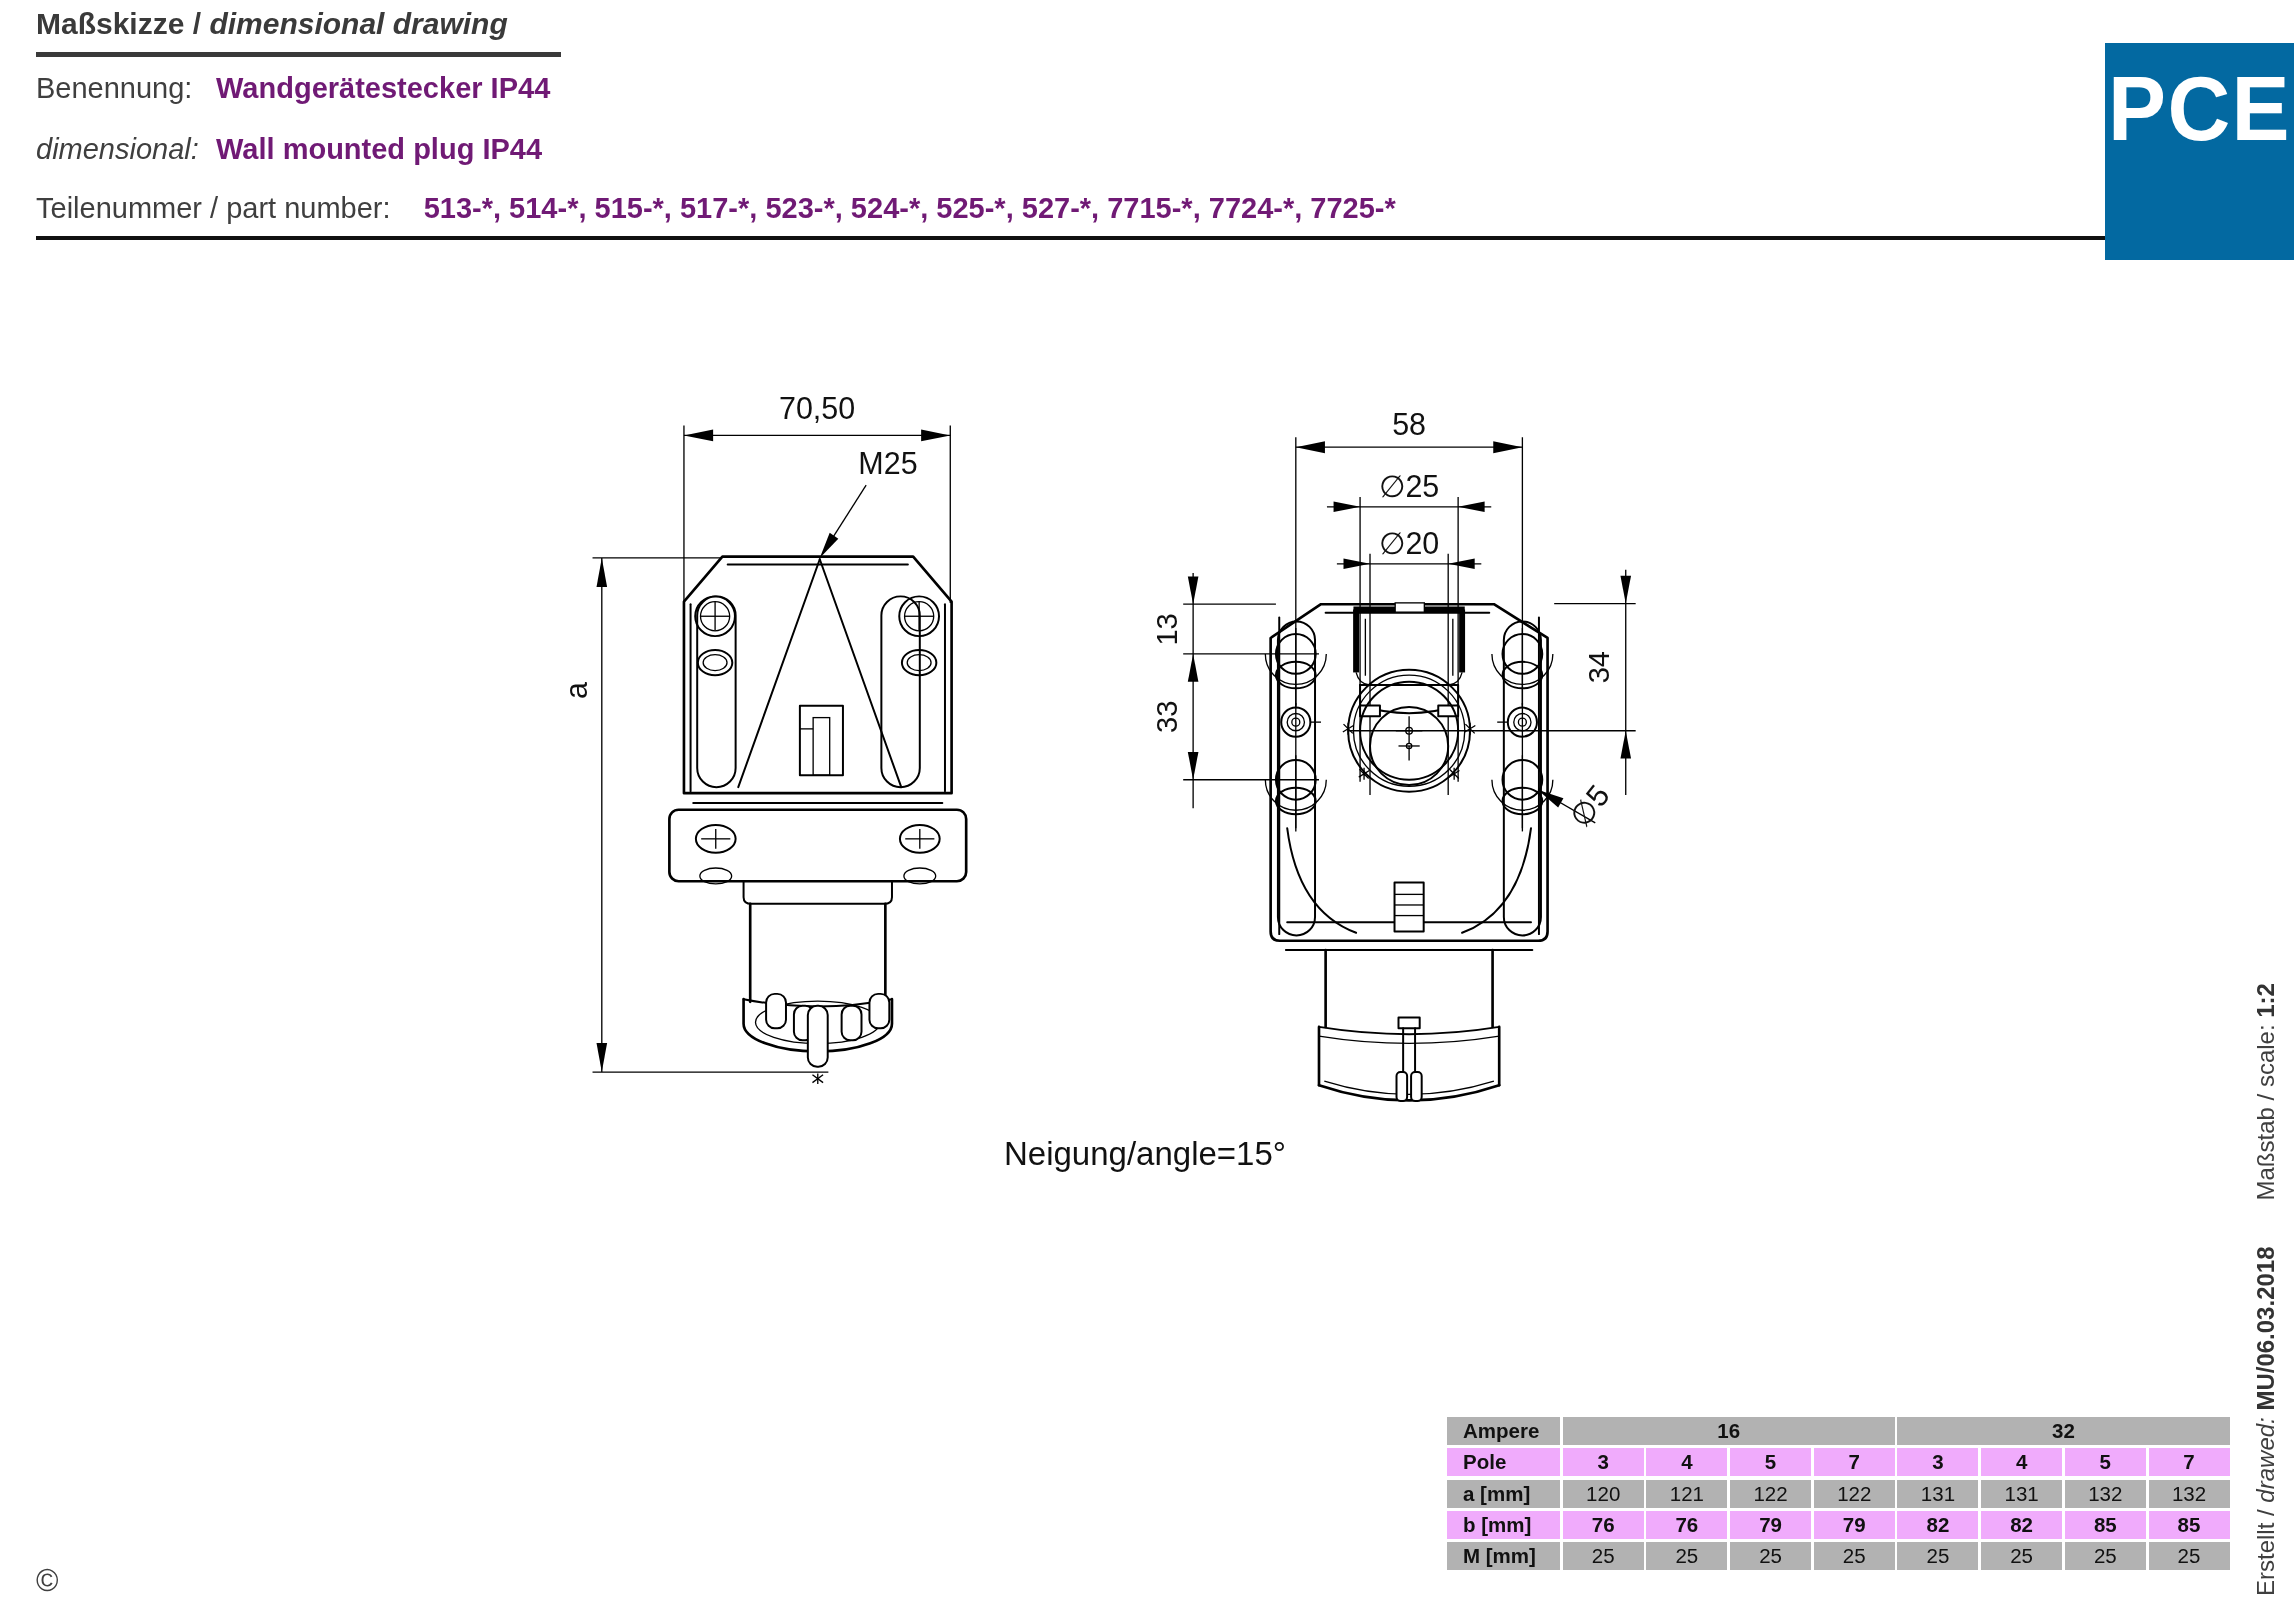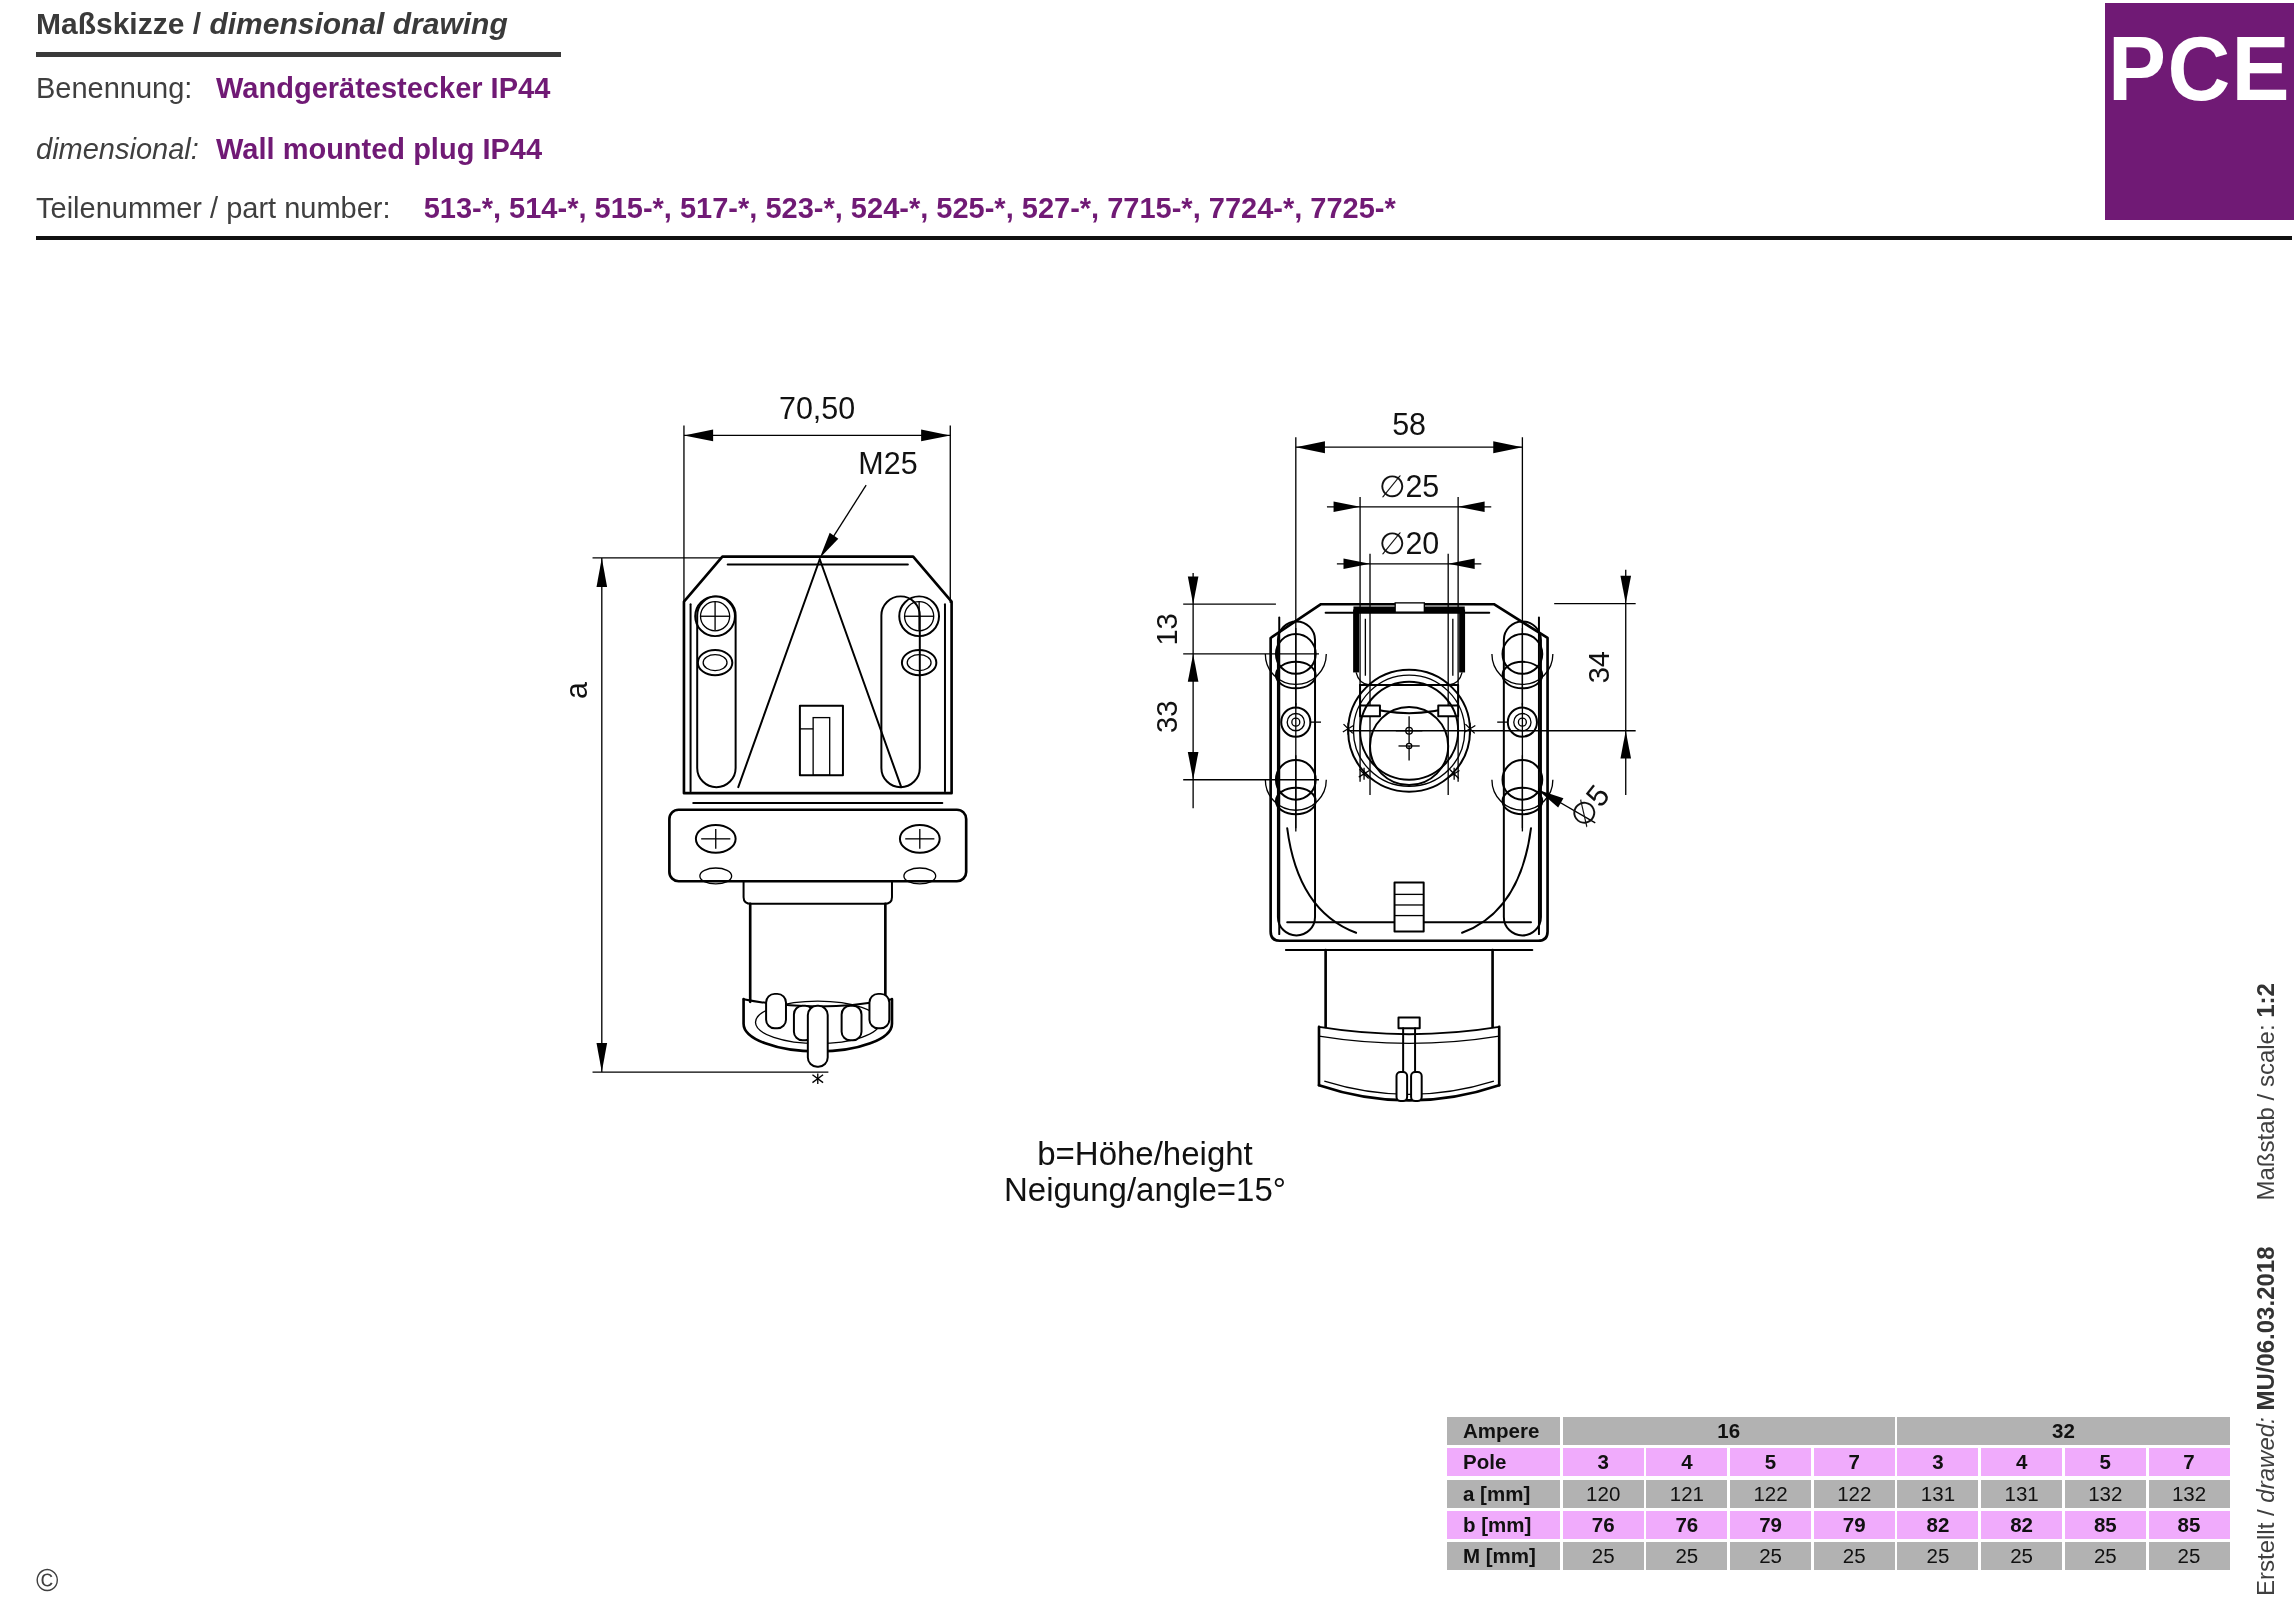--- a/index.html
+++ b/index.html
@@ -65,21 +65,21 @@
 <div class="abs meta-row row-description">
   <span class="meta-label">dimensional:</span>
   <span class="meta-value" style="font-style:normal;">Wall mounted plug IP44</span>
 </div>
 <div class="abs meta-row row-teilenummer">
   <span>Teilenummer / </span><span class="lbl-en">part number:</span>
   <span class="meta-value">513-*, 514-*, 515-*, 517-*, 523-*, 524-*, 525-*, 527-*, 7715-*, 7724-*, 7725-*</span>
 </div>
 <div class="abs header-rule"></div>
 
-<div class="abs logo" id="logo-box" style="background: #701a75;">
+<div class="abs logo" id="logo-box" style="background: #0369a1; margin-top: 40px;">
   <div class="logo-text">PCE</div>
 </div>
 
 <svg class="abs" style="left:570px;top:371px;" width="477" height="729" viewBox="0 0 720 1100">
 
   <g>
     <line class="thin" x1="172" y1="82" x2="172" y2="350"></line>
     <line class="thin" x1="574" y1="82" x2="574" y2="350"></line>
     <line class="thin" x1="172" y1="97" x2="574" y2="97"></line>
     <polygon class="arr" points="172,97 216,88 216,106"></polygon>
@@ -325,21 +325,20 @@
     <path class="thin" d="M308,1072 Q436,1112 564,1072"></path>
     <rect class="mid wfill" x="420" y="976" width="32" height="16"></rect>
     <line class="mid" x1="427" y1="992" x2="427" y2="1058"></line>
     <line class="mid" x1="445" y1="992" x2="445" y2="1058"></line>
     <rect class="mid wfill" x="417" y="1058" width="16" height="44" rx="6"></rect>
     <rect class="mid wfill" x="439" y="1058" width="16" height="44" rx="6"></rect>
   </g>
 </svg>
 
 <div class="abs notes">
-  <div>b=Höhe/height</div>
   <div>Neigung/angle=15°</div>
 </div>
 
 <div class="abs side-text">
   <span>Erstellt / </span><span class="it">drawed:</span><span class="b"> MU/06.03.2018</span><span class="gap"></span><span>Maßstab / scale: </span><span class="b">1:2</span>
 </div>
 
 <div class="abs dim-table">
   <div class="t-cell t-label g">Ampere</div>
   <div class="t-cell t-span4 g">16</div>

